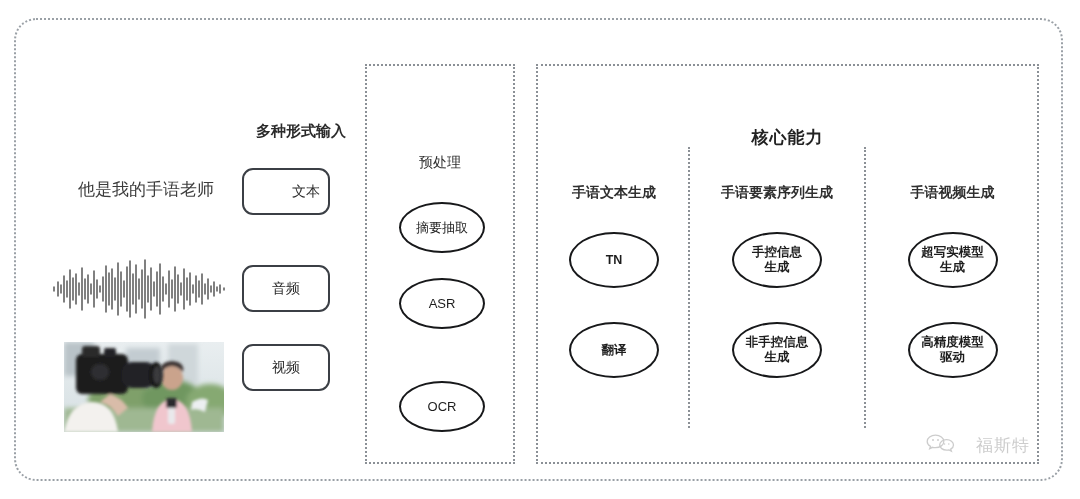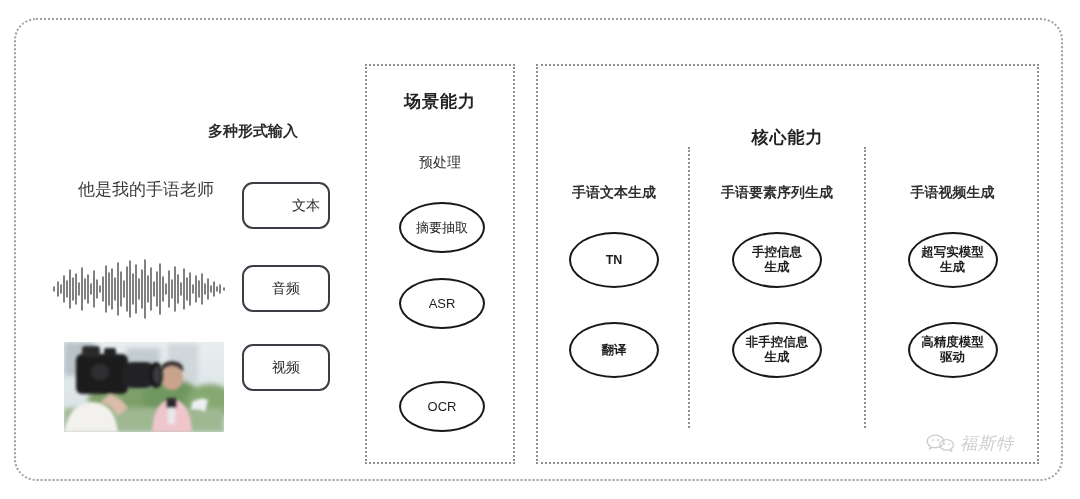--- a/index.html
+++ b/index.html
@@ -66,24 +66,24 @@
   }
   .panel-core .panel-title {
     top: 24px;
     font-size: 17px;
     margin-top: 36px;
   }
 
   
   .input-heading {
     position: absolute;
-    left: 192px;
+    left: 200px;
     top: 102px;
     width: 130px;
-    text-align: left;
+    text-align: right;
     font-size: 15px;
     font-weight: bold;
     color: #2b2b2b;
   }
 
   .sample-text {
     position: absolute;
     left: 40px;
     top: 158px;
     width: 180px;
@@ -99,21 +99,21 @@
     height: 47px;
     border: 2px solid #3b3f45;
     border-radius: 11px;
     background: #ffffff;
     display: flex;
     align-items: center;
     justify-content: center;
     font-size: 14px;
     color: #2b2b2b;
   }
-  .pill-text  { left: 226px; top: 162px; padding-left: 40px; }
+  .pill-text  { left: 226px; top: 148px; padding-left: 40px; }
   .pill-audio { left: 226px; top: 245px; }
   .pill-video { left: 226px; top: 324px; }
 
   
   .waveform {
     position: absolute;
     left: 36px;
     top: 238px;
     width: 176px;
     height: 62px;
@@ -218,23 +218,23 @@
   }
   .ell-c-a { top: 166px; }
   .ell-c-b { top: 256px; }
 
   
   .watermark {
     position: absolute;
     left: 925px;
     top: 432px;
     display: flex;
-    gap: 5px;
+    align-items: center;
+    gap: 21px;
     opacity: 0.34;
-    font-style: italic;
   }
   .watermark .wm-text {
     font-size: 17px;
     color: #6b6b6b;
     letter-spacing: 1px;
   }
 </style>
 </head>
 <body>
 
@@ -362,21 +362,20 @@
       <span>文本</span>
     </div>
     <div class="pill pill-audio">
       <span>音频</span>
     </div>
     <div class="pill pill-video">
       <span>视频</span>
     </div>
 
     <div class="panel panel-scene">
-      <div class="panel-title">场景能力</div>
 
       <div class="sub-label">预处理</div>
 
       <div class="ellipse ell-scene ell-s1">
         <span>摘要抽取</span>
       </div>
       <div class="ellipse ell-scene ell-s2">
         <span>ASR</span>
       </div>
       <div class="ellipse ell-scene ell-s3">

